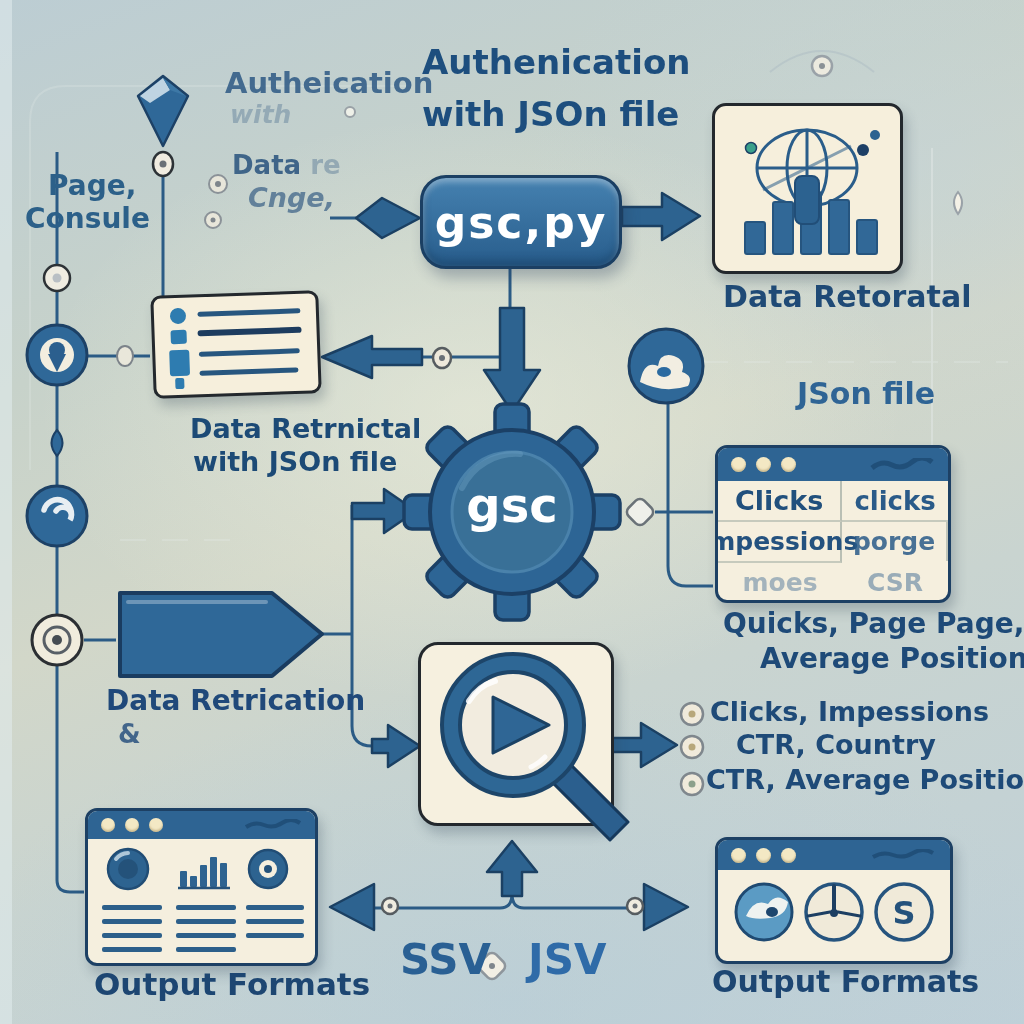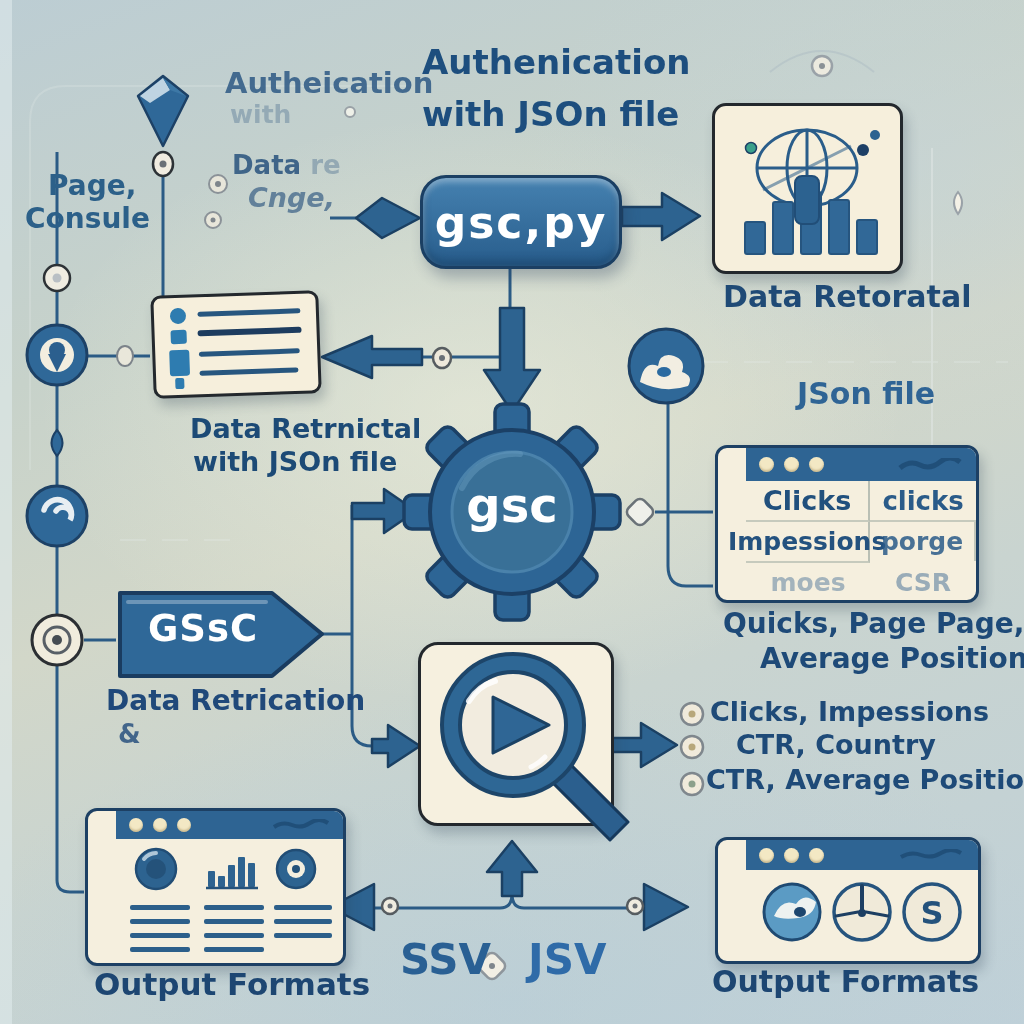--- a/index.html
+++ b/index.html
@@ -13,21 +13,21 @@
   .edge-strip{position:absolute;left:0;top:0;width:12px;height:100%;background:rgba(226,236,239,.55);}
   svg.layer{position:absolute;left:0;top:0;z-index:1;}
   .t{position:absolute;z-index:3;font-weight:bold;color:#1e4a78;white-space:nowrap;line-height:1.05;}
   .pill{position:absolute;z-index:2;display:flex;align-items:center;justify-content:center;
     background:linear-gradient(180deg,#4581b0,#285d8c);border:3px solid #1b3f63;border-radius:26px;
     box-shadow:inset 0 4px 6px rgba(255,255,255,.35),inset 0 -6px 8px rgba(10,40,70,.30),5px 9px 14px rgba(40,60,90,.30);
     color:#fff;font-weight:bold;letter-spacing:2px;}
   .card{position:absolute;z-index:2;background:#f6efdc;border:3px solid #23282d;border-radius:14px;
     box-shadow:4px 8px 12px rgba(40,60,80,.25);}
   .window{position:absolute;z-index:2;background:#f5efde;border:3px solid #1d4064;border-radius:12px;
-    box-shadow:4px 8px 12px rgba(40,60,80,.25);overflow:hidden;padding-left:28px;}
+    box-shadow:4px 8px 12px rgba(40,60,80,.25);overflow:hidden;}
   .titlebar{background:#2e6493;display:flex;align-items:center;gap:10px;padding:0 13px;}
   .dot{width:15px;height:15px;border-radius:50%;background:#f3e8c4;box-shadow:inset 0 -2px 2px rgba(120,90,30,.3);}
   .scr{margin-left:auto;}
   .twin-body{display:grid;grid-template-columns:54% 46%;}
   .cell{display:flex;align-items:center;justify-content:center;height:39px;font-weight:bold;}
   .cell.cl{border-right:2px solid #b9bfb4;}
   .cell.rb{border-bottom:2px solid #c6cabd;}
 </style>
 </head>
 <body>
@@ -151,21 +151,21 @@
       <path d="M462,488 a60,60 0 0 1 58,-34" fill="none" stroke="#6699bd" stroke-width="6" opacity="0.5" stroke-linecap="round"></path>
     </g>
 
     <g>
       <polygon points="120,593 272,593 322,634 272,676 120,676" fill="#2f6898" stroke="#1a3c60" stroke-width="4" stroke-linejoin="round"></polygon>
       <path d="M128,602 H266" stroke="#ffffff" stroke-width="4" opacity="0.3" fill="none" stroke-linecap="round"></path>
     </g>
   </svg>
 
   <div class="t" style="left:225px;top:68px;font-size:29px;color:#2d5984;opacity:.85;">Autheication</div>
-  <div class="t" style="left:230px;top:102px;font-size:25px;opacity:.28;">with</div>
+  <div class="t" style="left:230px;top:102px;font-size:25px;opacity:.28;font-style:italic;">with</div>
   <div class="t" style="left:232px;top:152px;font-size:26px;">
     <span style="opacity:.8;">Data</span>
     <span style="opacity:.3;">re</span>
   </div>
   <div class="t" style="left:248px;top:184px;font-size:27px;opacity:.6;font-style:italic;">Cnge,</div>
 
   <div class="t" style="left:422px;top:45px;font-size:34px;color:#1d4e7e;">Authenication</div>
   <div class="t" style="left:422px;top:97px;font-size:34px;color:#1d4e7e;">with JSOn file</div>
 
   <div class="t" style="left:48px;top:171px;font-size:28px;color:#2c6089;font-weight:600;">Page,</div>
@@ -238,21 +238,20 @@
       <div class="cell" style="font-size:25px;color:#2a5b89;opacity:.45;">CSR</div>
     </div>
   </div>
 
   <div class="t" style="left:723px;top:609px;font-size:28px;">Quicks, Page Page,</div>
   <div class="t" style="left:760px;top:644px;font-size:28px;">Average Position</div>
   <div class="t" style="left:710px;top:698px;font-size:27px;">Clicks, Impessions</div>
   <div class="t" style="left:736px;top:731px;font-size:27px;">CTR, Country</div>
   <div class="t" style="left:706px;top:766px;font-size:27px;">CTR, Average Position</div>
 
-  <div class="t" style="left:118px;top:610px;width:170px;text-align:center;font-size:37px;color:#fff;letter-spacing:1px;">GSsC</div>
   <div class="t" style="left:106px;top:686px;font-size:28px;color:#20497a;">Data Retrication</div>
   <div class="t" style="left:118px;top:721px;font-size:26px;color:#20497a;opacity:.8;">&amp;</div>
 
   <div class="card" style="left:418px;top:642px;width:190px;height:178px;border-radius:20px;border-width:3.5px;overflow:visible;background:#f6f0df;">
     <svg width="222" height="212" viewBox="0 0 222 212" style="position:absolute;left:0;top:0;overflow:visible;">
       <polygon points="129,135 147,117 207,177 189,195" fill="#2b5f8e" stroke="#16395c" stroke-width="3" stroke-linejoin="round"></polygon>
       <circle cx="92" cy="80" r="62" fill="#f2ecdf" stroke="#1d4569" stroke-width="22"></circle>
       <circle cx="92" cy="80" r="62" fill="none" stroke="#2e6795" stroke-width="14"></circle>
       <path d="M48,56 a46,46 0 0 1 26,-20" fill="none" stroke="#ffffff" stroke-width="6" opacity="0.85" stroke-linecap="round"></path>
       <path d="M124,112 a46,46 0 0 1 -14,10" fill="none" stroke="#ffffff" stroke-width="5" opacity="0.8" stroke-linecap="round"></path>

